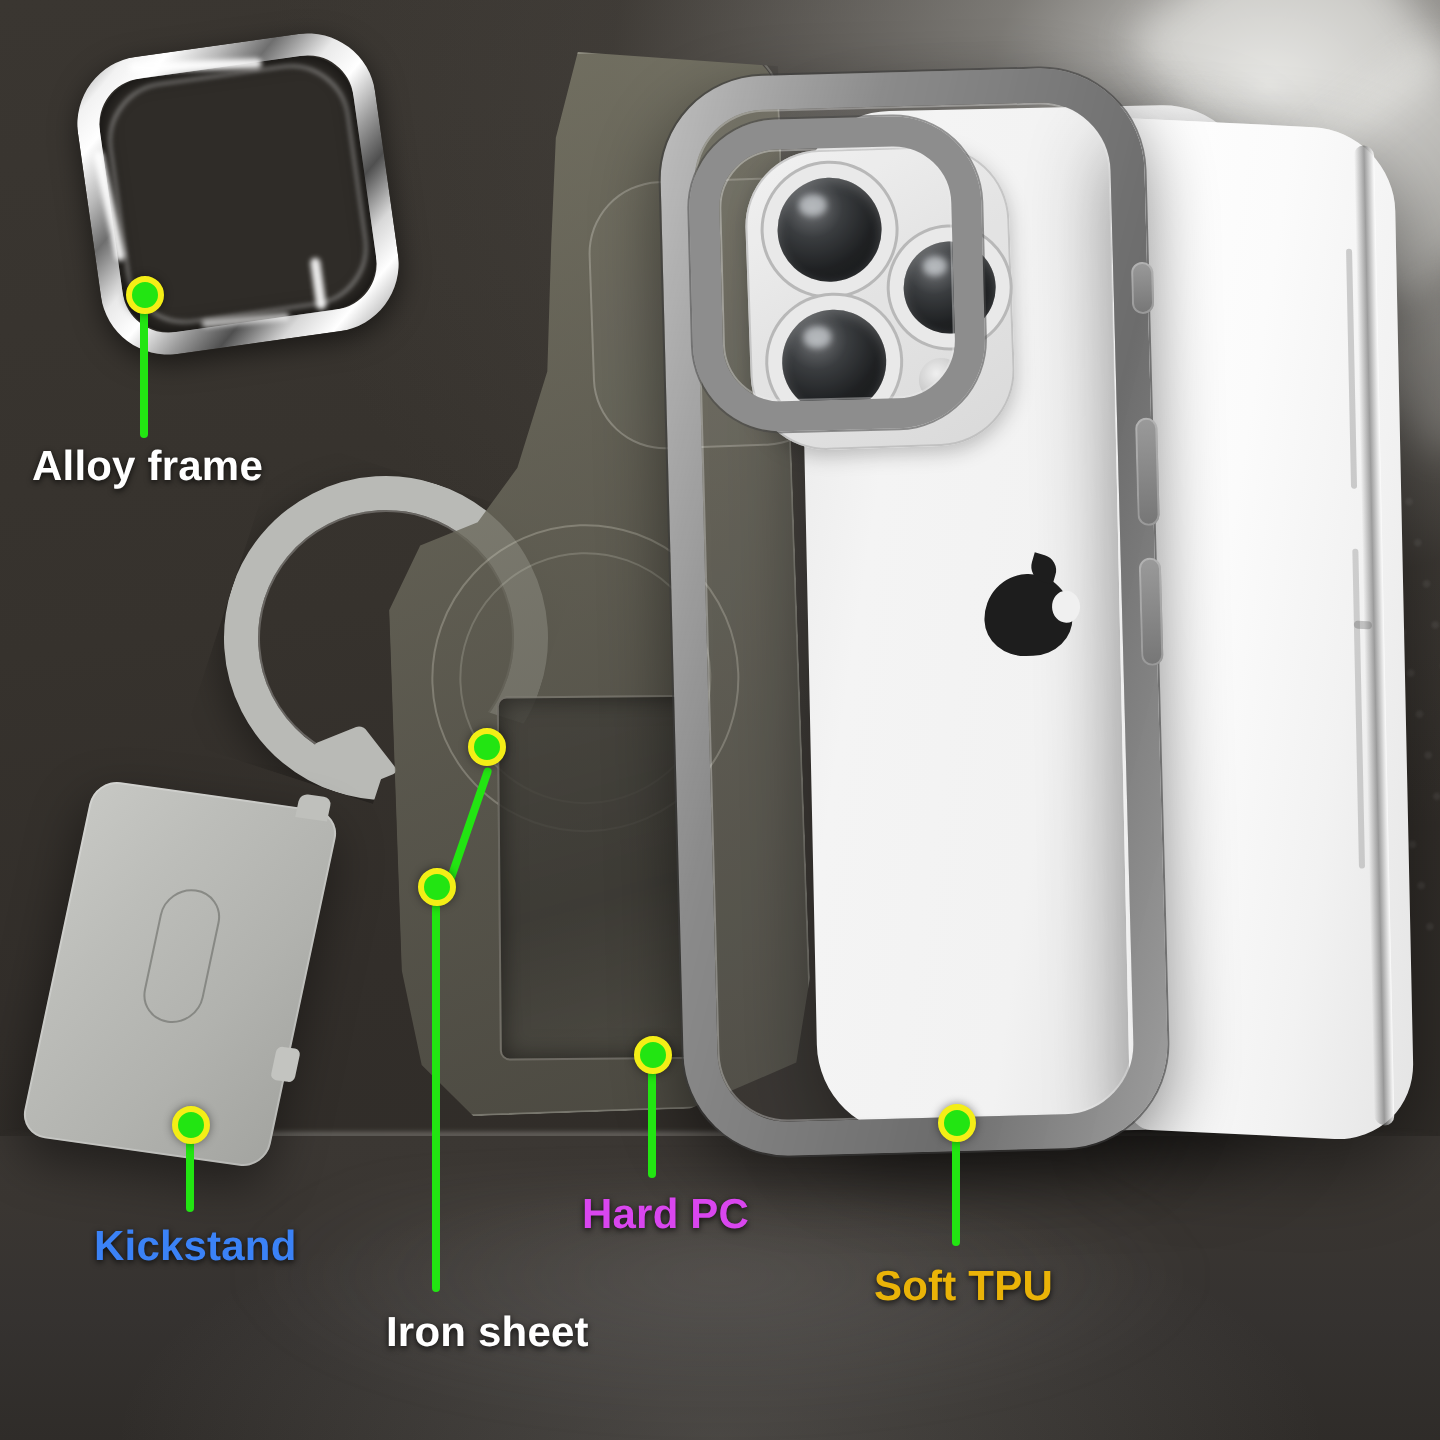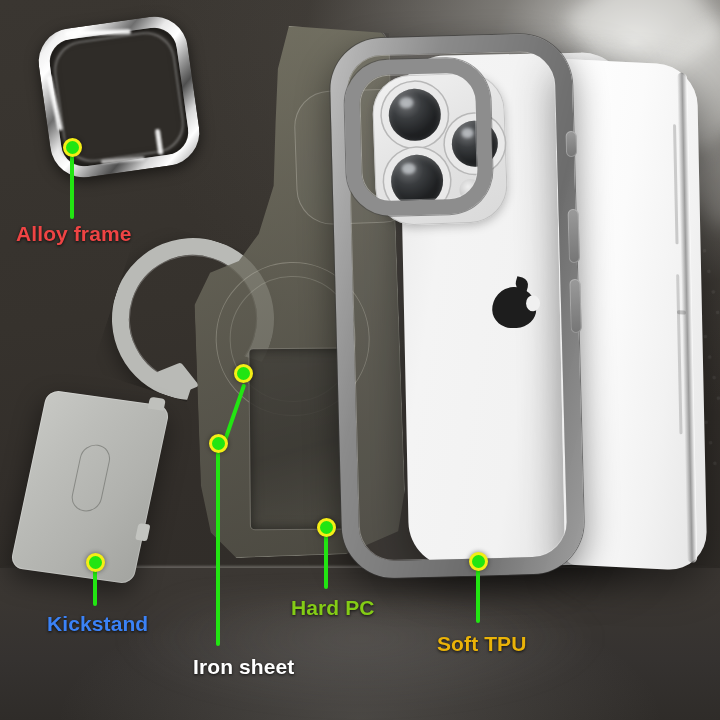--- a/index.html
+++ b/index.html
@@ -416,33 +416,33 @@
   </div>
 
   <div class="part kickstand">
     <div class="kickstand-hinge"></div>
     <div class="kickstand-slot"></div>
     <div class="kickstand-nub"></div>
   </div>
 
   <div class="leader" style="left:70px; top:155px; height:64px;"></div>
   <div class="marker" style="left:63px; top:138px;"></div>
-  <div class="callout-label" style="left: 16px; top: 222px; color: #ef4444;">Alloy frame</div>
+  <div class="callout-label" style="left: 16px; top: 222px; color: #ffffff;">Alloy frame</div>
 
   <div class="leader" style="left:93px; top:570px; height:36px;"></div>
   <div class="marker" style="left:86px; top:553px;"></div>
   <div class="callout-label" style="left: 47px; top: 612px; color: #3b82f6;">Kickstand</div>
 
   <div class="leader" style="left:219px; top:380px; height:72px; transform:rotate(19deg); transform-origin: bottom center;"></div>
   <div class="marker" style="left:234px; top:364px;"></div>
   <div class="leader" style="left:216px; top:452px; height:194px;"></div>
   <div class="marker" style="left:209px; top:434px;"></div>
   <div class="callout-label" style="left: 193px; top: 655px; color: rgb(255, 255, 255);">Iron sheet</div>
 
   <div class="leader" style="left:324px; top:535px; height:54px;"></div>
   <div class="marker" style="left:317px; top:518px;"></div>
-  <div class="callout-label" style="left: 291px; top: 596px; color: #84cc16;">Hard PC</div>
+  <div class="callout-label" style="left: 291px; top: 596px; color: #d946ef;">Hard PC</div>
 
   <div class="leader" style="left:476px; top:569px; height:54px;"></div>
   <div class="marker" style="left:469px; top:552px;"></div>
   <div class="callout-label" style="left: 437px; top: 632px; color: #eab308;">Soft TPU</div>
 
 </div>
 
 </body></html>

